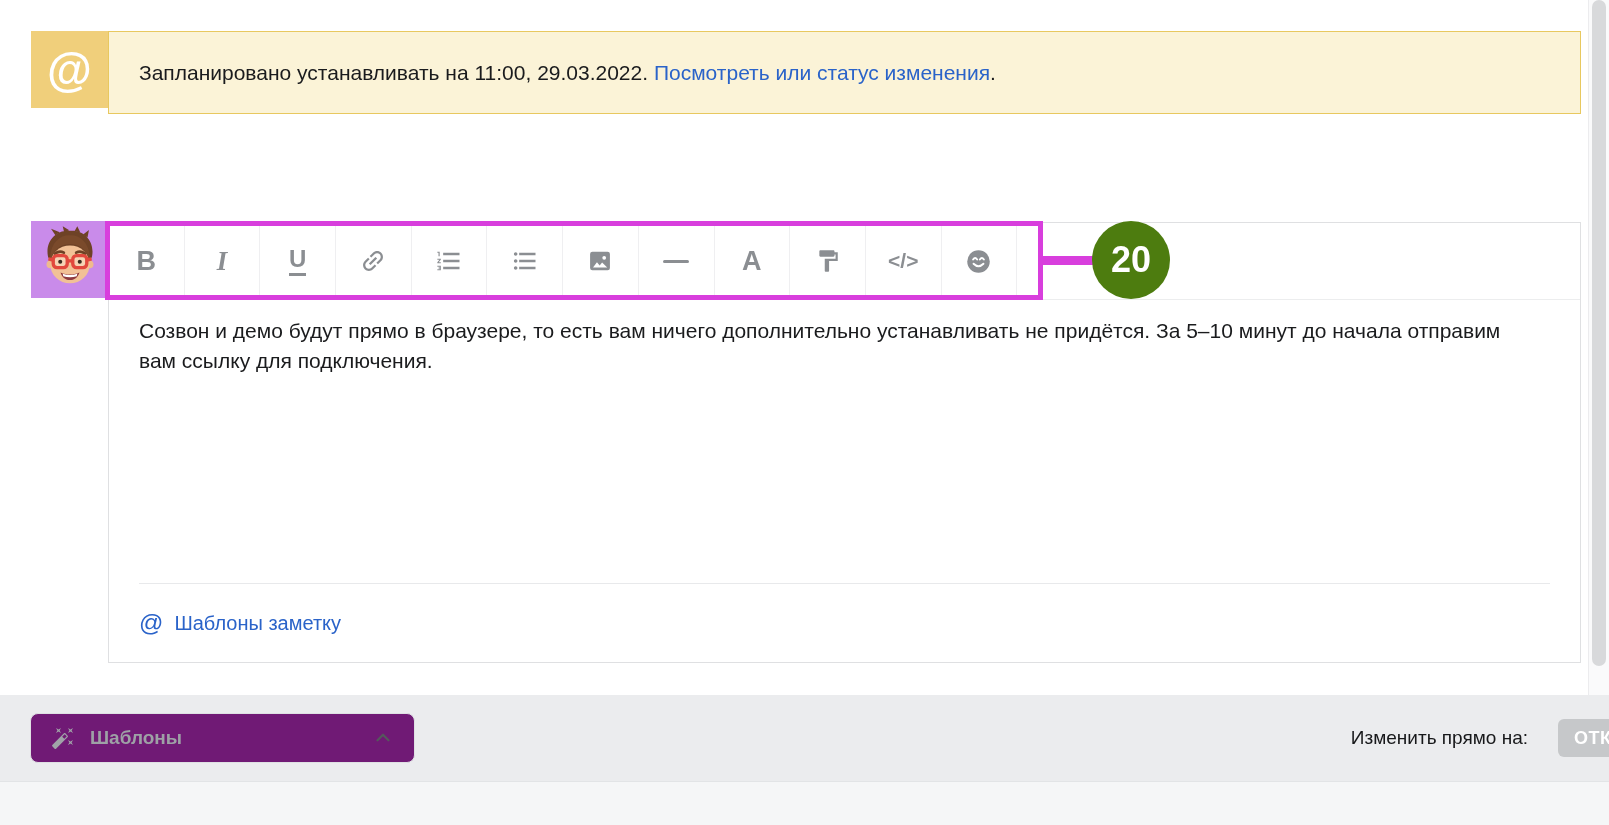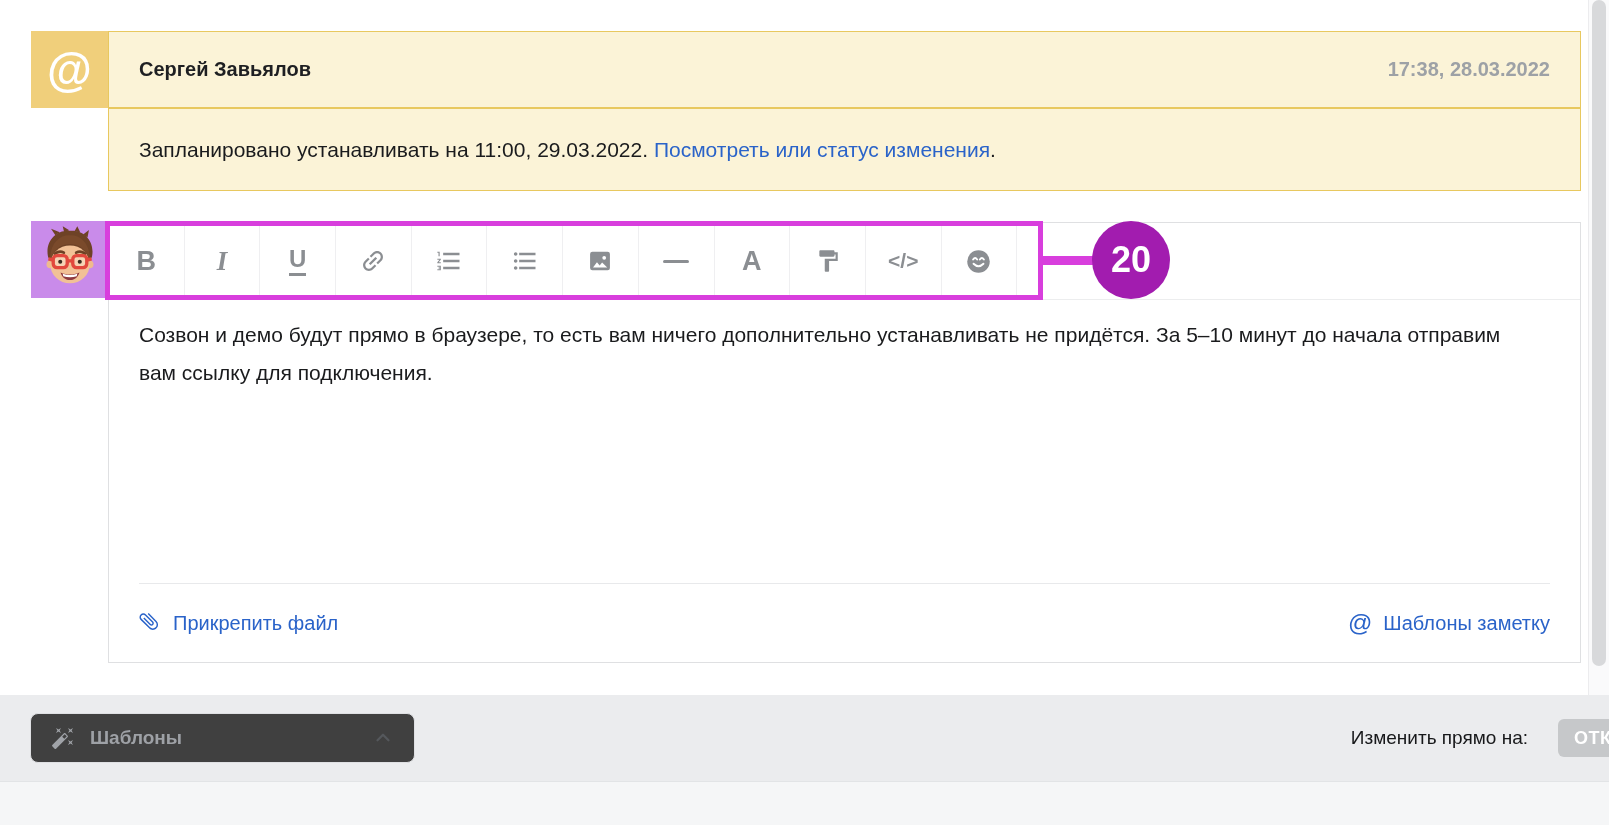--- a/index.html
+++ b/index.html
@@ -31,41 +31,41 @@
   .tb-btn{width:75.7px;box-sizing:border-box;border-right:1px solid #EFEFF1;
           display:flex;align-items:center;justify-content:center;color:#8B8E92;cursor:pointer;background:#fff;}
   .tb-btn svg{fill:#8B8E92;}
   .g-b{font-size:27px;font-weight:800;}
   .g-i{font-family:"Liberation Serif","DejaVu Serif",serif;font-style:italic;font-weight:700;font-size:27px;}
   .g-u{font-size:24px;font-weight:700;line-height:1;border-bottom:3px solid #8B8E92;padding-bottom:2px;}
   .g-a{font-size:27px;font-weight:800;}
   .g-code{font-size:21px;font-weight:700;}
   .g-hr{width:26px;height:3px;background:#8B8E92;border-radius:2px;}
 
-  .editor-text{padding:16px 30px 0 30px;font-size:21px;line-height:38px;color:#1A1B1D;max-width:1395px;}
+  .editor-text{padding:16px 30px 0 30px;font-size:21px;line-height:30px;color:#1A1B1D;max-width:1395px;}
 
   .editor-footer{position:absolute;left:30px;right:30px;bottom:0;height:78px;
                  border-top:1px solid #E8E9EB;display:flex;align-items:center;justify-content:space-between;}
   .link-row{display:flex;align-items:center;gap:11px;color:#2A63C9;font-size:20px;cursor:pointer;}
   .clip-icon{transform:rotate(-45deg);}
   .clip-icon svg{fill:#2A63C9;}
   .at-glyph{font-size:24px;color:#2A63C9;}
 
   
   .hl-box{position:absolute;left:105px;top:221px;width:938px;height:79px;box-sizing:border-box;
           border:5px solid #D83EDD;pointer-events:none;}
   .hl-connector{position:absolute;left:1038px;top:256px;width:56px;height:9px;background:#D83EDD;}
   .hl-badge{position:absolute;left:1092px;top:221px;width:78px;height:78px;border-radius:50%;
-            background:#a21caf;color:#fff;display:flex;align-items:center;justify-content:center;
+            background:#4d7c0f;color:#fff;display:flex;align-items:center;justify-content:center;
             font-size:36px;font-weight:700;}
 
   
   .bottombar{position:absolute;left:0;top:695px;width:1609px;height:86px;background:#EBECEE;}
   .tpl-btn{position:absolute;left:30px;top:18px;width:385px;height:50px;box-sizing:border-box;
-           background:#404040;border:1px solid #DFE0E3;border-radius:8px;
+           background:#701a75;border:1px solid #DFE0E3;border-radius:8px;
            display:flex;align-items:center;padding:0 20px;gap:15px;cursor:pointer;}
   .tpl-label{font-size:19px;font-weight:700;color:#9EA1A6;}
   .tpl-chevron{margin-left:auto;display:flex;align-items:center;}
   .status-prompt{position:absolute;right:81px;top:0;height:86px;display:flex;align-items:center;
                  font-size:19px;color:#17181A;}
   .status-btn{position:absolute;left:1558px;top:719px;width:130px;height:38px;box-sizing:border-box;
               background:#C6C8CA;border-radius:6px;color:#fff;font-weight:700;font-size:18px;
               text-transform:uppercase;letter-spacing:.5px;display:flex;align-items:center;
               padding-left:16px;cursor:pointer;}
 
@@ -78,24 +78,20 @@
   .scroll-thumb{position:absolute;left:3px;top:0;width:14px;height:666px;background:#D8D9DB;border-radius:7px;}
 </style>
 </head>
 <body>
 
 <div class="page">
 
   <div class="at-tile">@</div>
 
   <div class="banner">
-    <div class="banner-header">
-      <span class="banner-author">Сергей Завьялов</span>
-      <span class="banner-time">17:38, 28.03.2022</span>
-    </div>
     <div class="banner-body">
       <span class="msg"><span>Запланировано устанавливать на </span><b>11:00, 29.03.2022</b><span>. </span><span class="banner-link">Посмотреть или статус изменения</span><span>.</span></span>
     </div>
   </div>
 
   <div class="avatar">
     <svg width="70" height="70" viewBox="0 0 48 48">
       <path d="M9,22 C6.5,11 15,3 24,4 C33,3 41.5,11 39,22 L37,26 L11,26 Z" fill="#6E4226"></path>
       <path d="M14,7 L11,2.5 L17,5 Z M20,5 L19,0.8 L23.5,3.6 Z M27,4.5 L29,0.8 L31,5 Z M33,6.5 L37,3.5 L36,8.5 Z" fill="#6E4226"></path>
       <circle cx="10.5" cy="27" r="2.6" fill="#EFBB8D"></circle>
@@ -187,28 +183,20 @@
           <path d="M7.6,14 Q12,18.4 16.4,14" stroke="#FFFFFF" stroke-width="1.7" fill="none" stroke-linecap="round"></path>
         </svg>
       </div>
 
     </div>
 
     <div class="editor-text">Созвон и демо будут прямо в браузере, то есть вам ничего дополнительно устанавливать не придётся. За 5–10 минут до начала отправим вам ссылку для подключения.</div>
 
     <div class="editor-footer">
       <div class="link-row">
-        <span class="clip-icon">
-          <svg width="23" height="23" viewBox="0 0 24 24">
-            <path d="M16.5,6v11.5c0,2.21-1.79,4-4,4s-4-1.79-4-4V5c0-1.38,1.12-2.5,2.5-2.5s2.5,1.12,2.5,2.5v10.5 c0,0.55-0.45,1-1,1s-1-0.45-1-1V6H10v9.5c0,1.38,1.12,2.5,2.5,2.5s2.5-1.12,2.5-2.5V5c0-2.21-1.79-4-4-4S7,2.79,7,5v12.5 c0,3.04,2.46,5.5,5.5,5.5s5.5-2.46,5.5-5.5V6H16.5z"></path>
-          </svg>
-        </span>
-        <span>Прикрепить файл</span>
-      </div>
-      <div class="link-row">
         <span class="at-glyph">@</span>
         <span>Шаблоны заметку</span>
       </div>
     </div>
   </div>
 
   <div class="hl-box"></div>
   <div class="hl-connector"></div>
   <div class="hl-badge">20</div>
 

